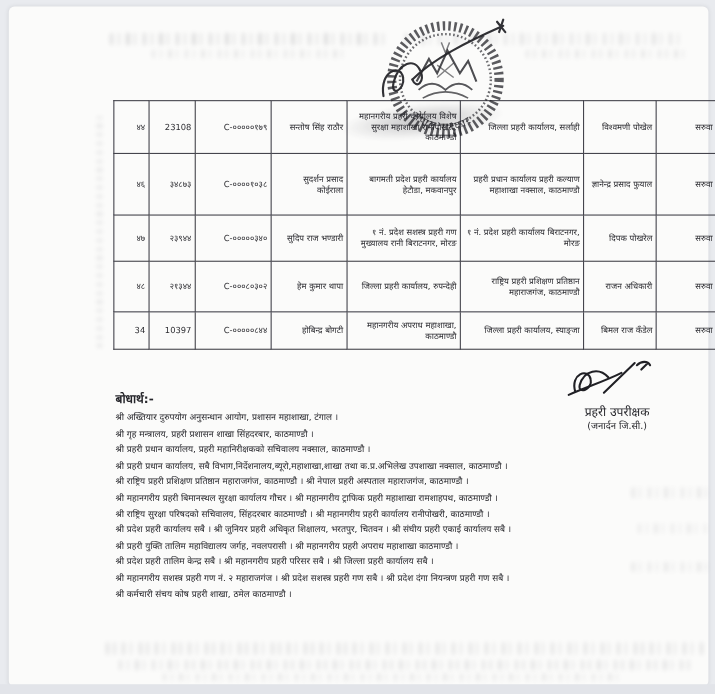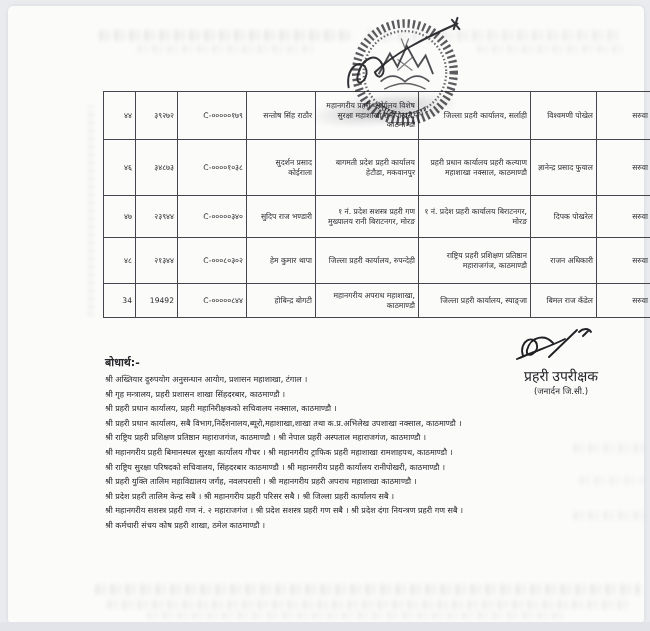--- a/index.html
+++ b/index.html
@@ -33,21 +33,21 @@
     word-wrap:break-word;
     text-align:right;
   }
   td.c{text-align:center;}
   
   .bodh{position:absolute;left:97px;top:348px;width:540px;}
   .bodh-title{font-weight:bold;font-size:11px;margin-bottom:4px;}
   .bodh-line{font-size:8px;line-height:14.6px;white-space:nowrap;}
   
   .signblock{position:absolute;left:498px;top:320px;width:110px;text-align:center;}
-  .signblock .desig{font-size:14px;margin-top:-4px;font-family:Liberation Serif, serif;}
+  .signblock .desig{font-size:11px;margin-top:-4px;}
   .signblock .signname{font-size:8.6px;}
   
   .seal{position:absolute;left:332px;top:10px;width:128px;height:122px;opacity:.92;}
   .stamp-smudge{
     position:absolute;left:300px;top:88px;width:152px;height:32px;
     background:radial-gradient(ellipse at 50% 50%,rgba(30,30,40,.55),rgba(30,30,40,0) 70%);
     filter:blur(2px);opacity:.45;transform:rotate(-6deg);
   }
   .edge-bottom{position:absolute;left:0;top:622px;width:650px;height:9px;background:#e2e4e9;}
 </style>
@@ -78,21 +78,21 @@
         <col style="width:69px">
         <col style="width:69px">
       <col style="width:103px">
         <col style="width:112px">
         <col style="width:66px">
         <col style="width:55px">
     </colgroup>
     <tbody>
         <tr style="height:48px">
       <td class="c">४४</td>
-      <td class="c">३९२७२</td>
+      <td class="c">23108</td>
       <td class="c">C-०००००१७९</td>
       <td>सन्तोष सिंह राठौर</td>
       <td>महानगरीय प्रहरी कार्यालय विशेष सुरक्षा महाशाखा रानीपोखरी, काठमाण्डौ</td>
       <td>जिल्ला प्रहरी कार्यालय, सर्लाही</td>
       <td>विश्वमणी पोखेल</td>
       <td class="c">सरुवा</td>
     </tr>
     <tr style="height:56px">
       <td class="c">४६</td>
       <td class="c">३४८७३</td>
@@ -118,21 +118,21 @@
       <td class="c">२१३४४</td>
       <td class="c">C-०००८०३०२</td>
       <td>हेम कुमार थापा</td>
       <td>जिल्ला प्रहरी कार्यालय, रुपन्देही</td>
       <td>राष्ट्रिय प्रहरी प्रशिक्षण प्रतिष्ठान महाराजगंज, काठमाण्डौ</td>
       <td>राजन अधिकारी</td>
       <td class="c">सरुवा</td>
     </tr>
     <tr style="height:34px">
       <td class="c">34</td>
-      <td class="c">19492</td>
+      <td class="c">10397</td>
       <td class="c">C-०००००८४४</td>
       <td>होबिन्द्र बोगटी</td>
       <td>महानगरीय अपराध महाशाखा, काठमाण्डौ</td>
       <td>जिल्ला प्रहरी कार्यालय, स्याङ्जा</td>
       <td>बिमल राज कँडेल</td>
       <td class="c">सरुवा</td>
     </tr>
   </tbody>
     </table>
 
@@ -166,20 +166,21 @@
 
   <div class="bodh">
     <div class="bodh-title">बोधार्थ:-</div>
     <div class="bodh-line">श्री अख्तियार दुरुपयोग अनुसन्धान आयोग, प्रशासन महाशाखा, टंगाल ।</div>
     <div class="bodh-line">श्री गृह मन्त्रालय, प्रहरी प्रशासन शाखा सिंहदरबार, काठमाण्डौ ।</div>
     <div class="bodh-line">श्री प्रहरी प्रधान कार्यालय, प्रहरी महानिरीक्षकको सचिवालय नक्साल, काठमाण्डौ ।</div>
     <div class="bodh-line">श्री प्रहरी प्रधान कार्यालय, सबै विभाग,निर्देशनालय,ब्यूरो,महाशाखा,शाखा तथा क.प्र.अभिलेख उपशाखा नक्साल, काठमाण्डौ ।</div>
     <div class="bodh-line">श्री राष्ट्रिय प्रहरी प्रशिक्षण प्रतिष्ठान महाराजगंज, काठमाण्डौ । श्री नेपाल प्रहरी अस्पताल महाराजगंज, काठमाण्डौ ।</div>
     <div class="bodh-line">श्री महानगरीय प्रहरी बिमानस्थल सुरक्षा कार्यालय गौचर । श्री महानगरीय ट्राफिक प्रहरी महाशाखा रामशाहपथ, काठमाण्डौ ।</div>
     <div class="bodh-line">श्री राष्ट्रिय सुरक्षा परिषदको सचिवालय, सिंहदरबार काठमाण्डौ । श्री महानगरीय प्रहरी कार्यालय रानीपोखरी, काठमाण्डौ ।</div>
+    <div class="bodh-line">श्री प्रदेश प्रहरी कार्यालय सबै । श्री जुनियर प्रहरी अधिकृत शिक्षालय, भरतपुर, चितवन । श्री संघीय प्रहरी एकाई कार्यालय सबै ।</div>
     <div class="bodh-line">श्री प्रहरी युक्ति तालिम महाविद्यालय जर्गह, नवलपरासी । श्री महानगरीय प्रहरी अपराध महाशाखा काठमाण्डौ ।</div>
     <div class="bodh-line">श्री प्रदेश प्रहरी तालिम केन्द्र सबै । श्री महानगरीय प्रहरी परिसर सबै । श्री जिल्ला प्रहरी कार्यालय सबै ।</div>
     <div class="bodh-line">श्री महानगरीय सशस्त्र प्रहरी गण नं. २ महाराजगंज । श्री प्रदेश सशस्त्र प्रहरी गण सबै । श्री प्रदेश दंगा नियन्त्रण प्रहरी गण सबै ।</div>
     <div class="bodh-line">श्री कर्मचारी संचय कोष प्रहरी शाखा, ठमेल काठमाण्डौ ।</div>
   </div>
 
   <div class="signblock">
     <svg width="96" height="40" viewBox="0 0 96 40">
       <g stroke="#15151a" fill="none" stroke-width="1.9" stroke-linecap="round" opacity=".95">
         <path d="M10 30 C5 14 22 8 24 19 C26 28 12 33 14 24 C18 10 32 8 40 17"></path>

